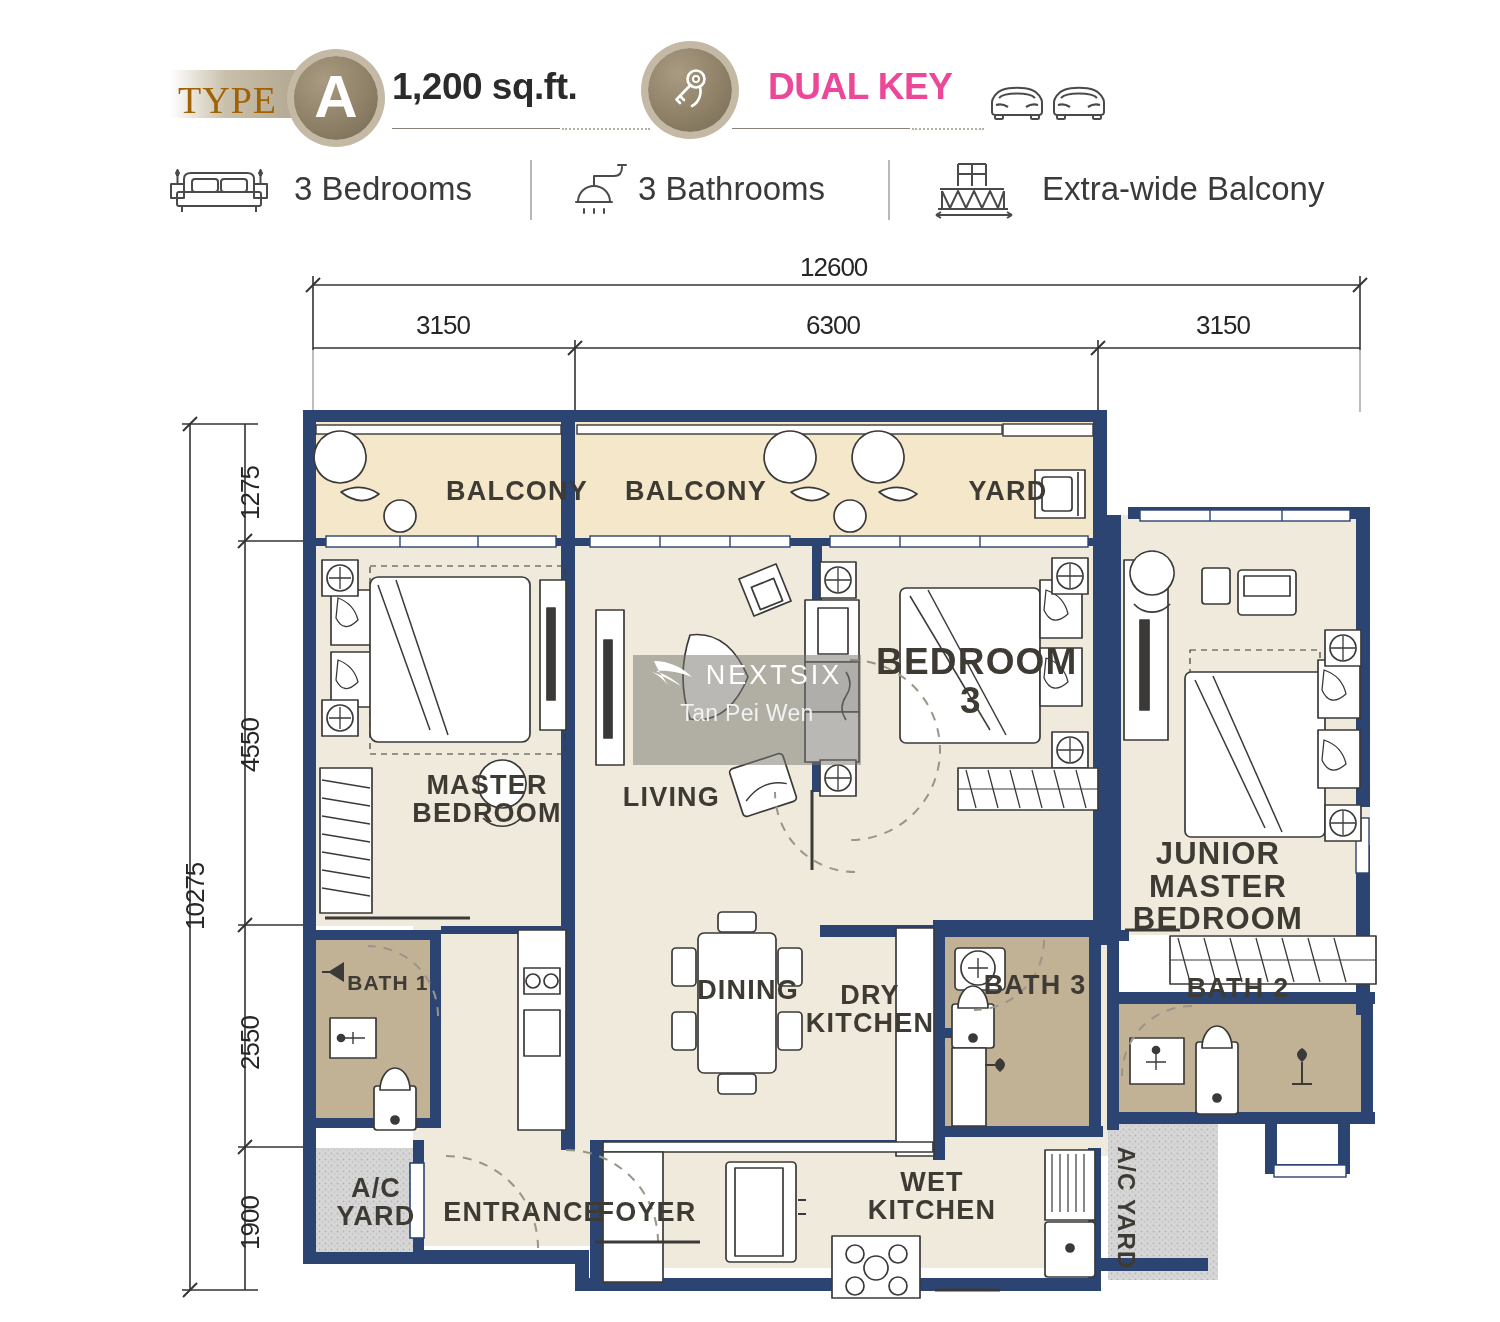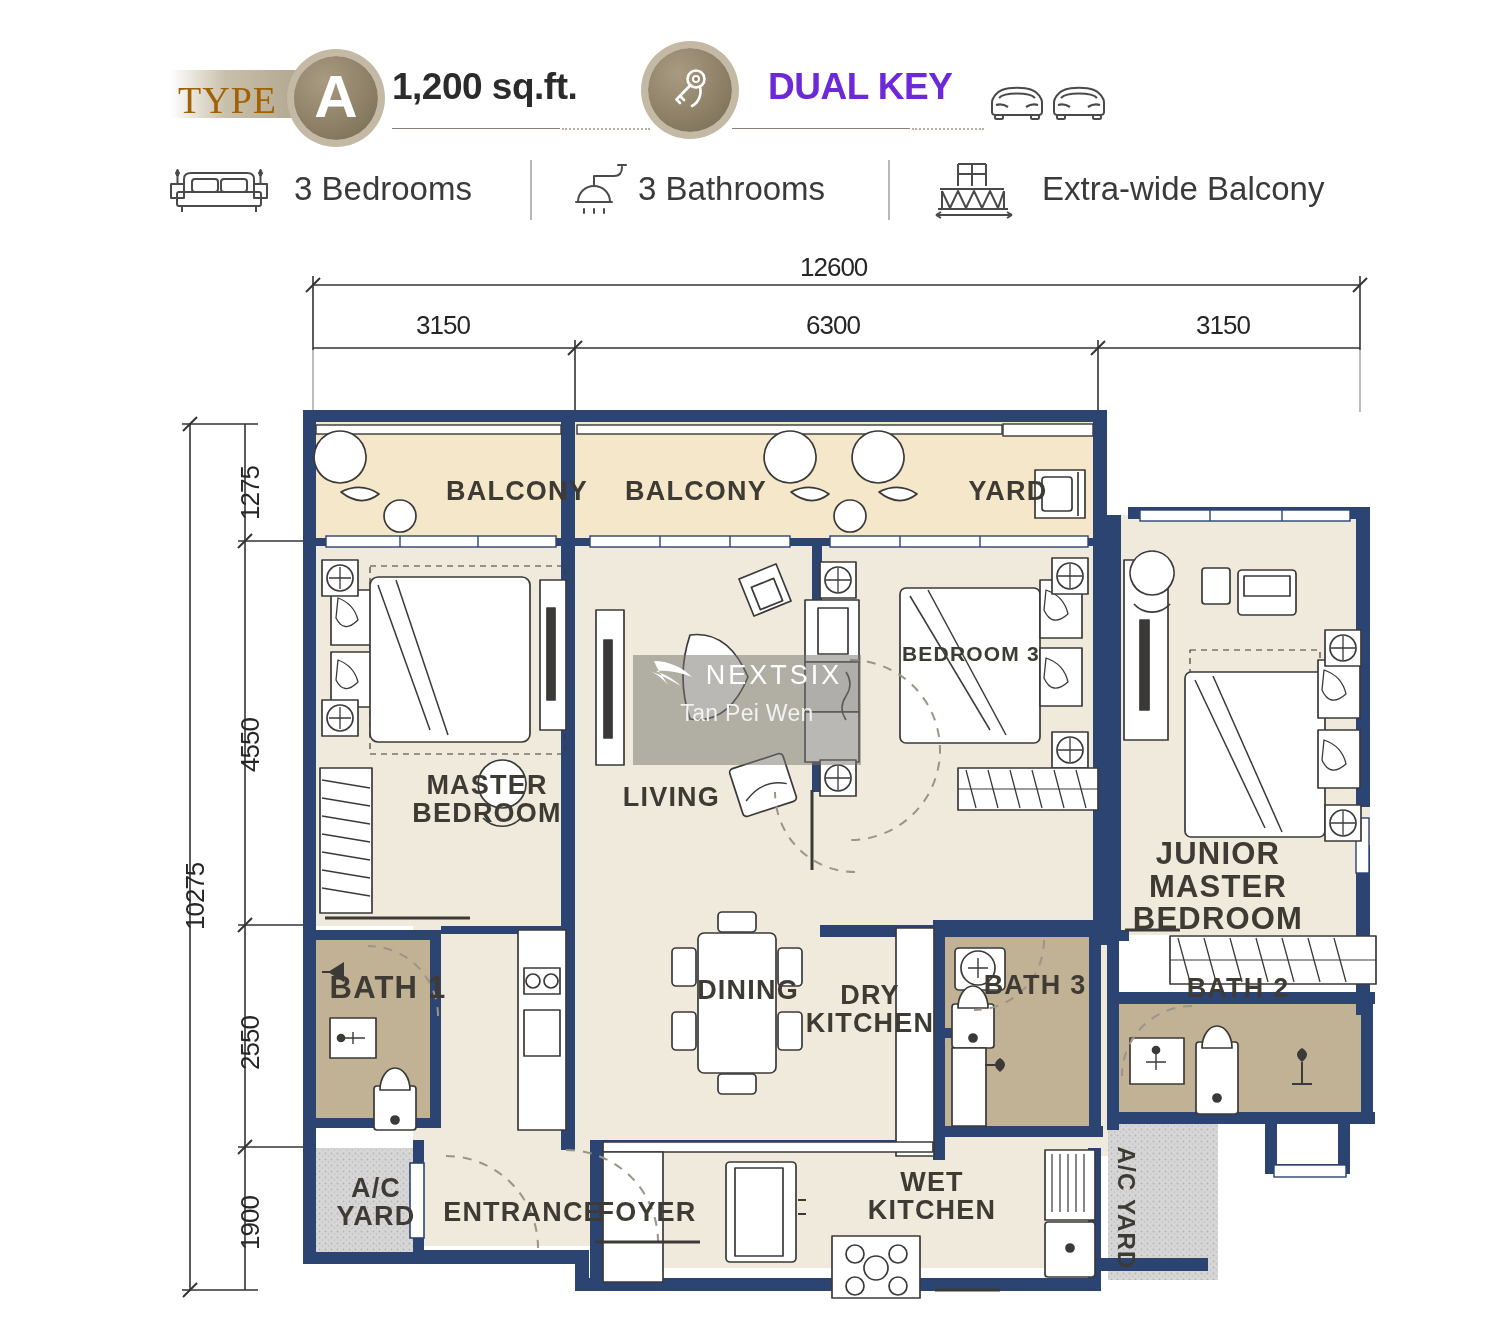--- a/index.html
+++ b/index.html
@@ -41,21 +41,21 @@
     font-family: "Liberation Sans", sans-serif; margin-top: -3px;
   }
   #coin-key { position: absolute; left: 648px; top: 48px; width: 84px; height: 84px; }
 
   .sqft-label {
     position: absolute; left: 392px; top: 66px;
     font-size: 37px; font-weight: bold; color: #2b2b2b; letter-spacing: -0.5px;
   }
   .dualkey-label {
     position: absolute; left: 768px; top: 66px;
-    font-size: 37px; font-weight: bold; color: #6d28d9; letter-spacing: -0.5px;
+    font-size: 37px; font-weight: bold; color: #ec4899; letter-spacing: -0.5px;
   }
   .underline-rule {
     position: absolute; height: 0; border-top: 1px solid #8a8277;
   }
   .dot-rule {
     position: absolute; height: 0;
     border-top: 2px dotted #b8b0a2;
   }
 
   .parking-label {
@@ -612,24 +612,24 @@
     </g>
   </svg>
 
   <div id="room-labels">
     <div class="room-label" style="left:432px; top:477px; width:170px; font-size:27px;">BALCONY</div>
     <div class="room-label" style="left:611px; top:477px; width:170px; font-size:27px;">BALCONY</div>
     <div class="room-label" style="left:953px; top:477px; width:110px; font-size:27px;">YARD</div>
     <div class="room-label" style="left:377px; top:771px; width:220px; font-size:27px;">MASTER
 BEDROOM</div>
     <div class="room-label" style="left:600px; top:783px; width:120px; font-size:27px;text-align:right;">LIVING</div>
-    <div class="room-label" style="left:876px; top:643px; width:190px; font-size:21px;">BEDROOM 3</div>
+    <div class="room-label" style="left:876px; top:643px; width:190px; font-size:37px;">BEDROOM 3</div>
     <div class="room-label" style="left:1103px; top:838px; width:230px; font-size:31px;">JUNIOR MASTER
 BEDROOM</div>
-    <div class="room-label" style="left:328px; top:972px; width:120px; font-size:31px;">BATH 1</div>
+    <div class="room-label" style="left:328px; top:972px; width:120px; font-size:21px;">BATH 1</div>
     <div class="room-label" style="left:975px; top:971px; width:120px; font-size:27px;">BATH 3</div>
     <div class="room-label" style="left:1178px; top:974px; width:120px; font-size:27px;">BATH 2</div>
     <div class="room-label" style="left:683px; top:976px; width:130px; font-size:27px;">DINING</div>
     <div class="room-label" style="left:804px; top:981px; width:132px; font-size:27px;">DRY
 KITCHEN</div>
     <div class="room-label" style="left:832px; top:1168px; width:200px; font-size:27px;">WET KITCHEN</div>
     <div class="room-label" style="left:331px; top:1174px; width:90px; font-size:27px;">A/C
 YARD</div>
     <div class="room-label" style="left:443px; top:1198px; width:160px; font-size:27px;">ENTRANCE</div>
     <div class="room-label" style="left:592px; top:1198px; width:110px; font-size:27px;">FOYER</div>

